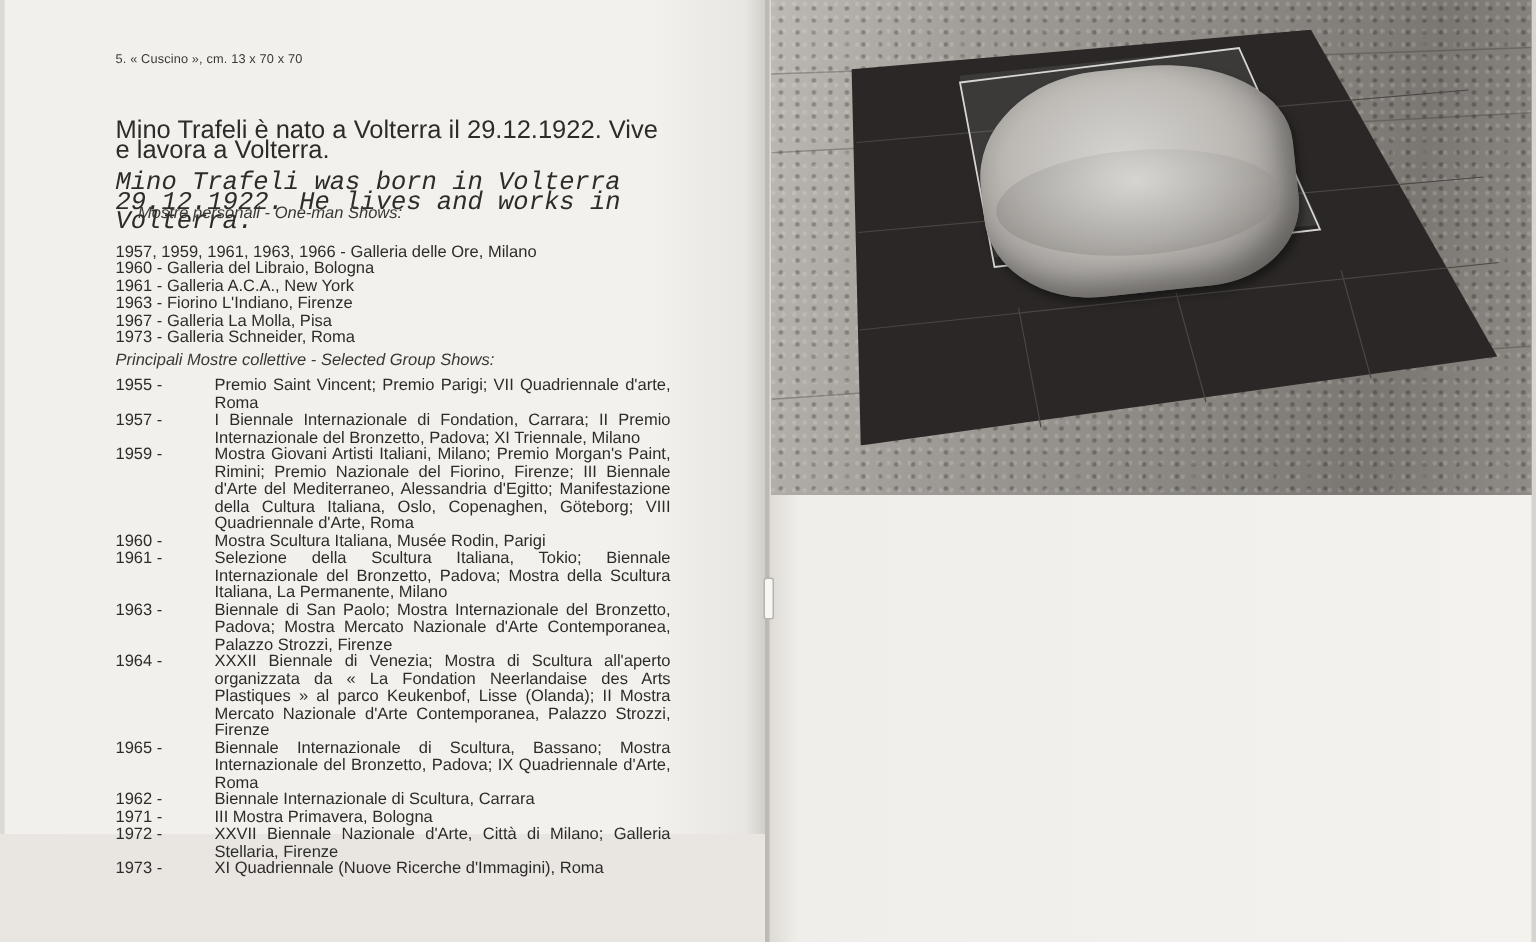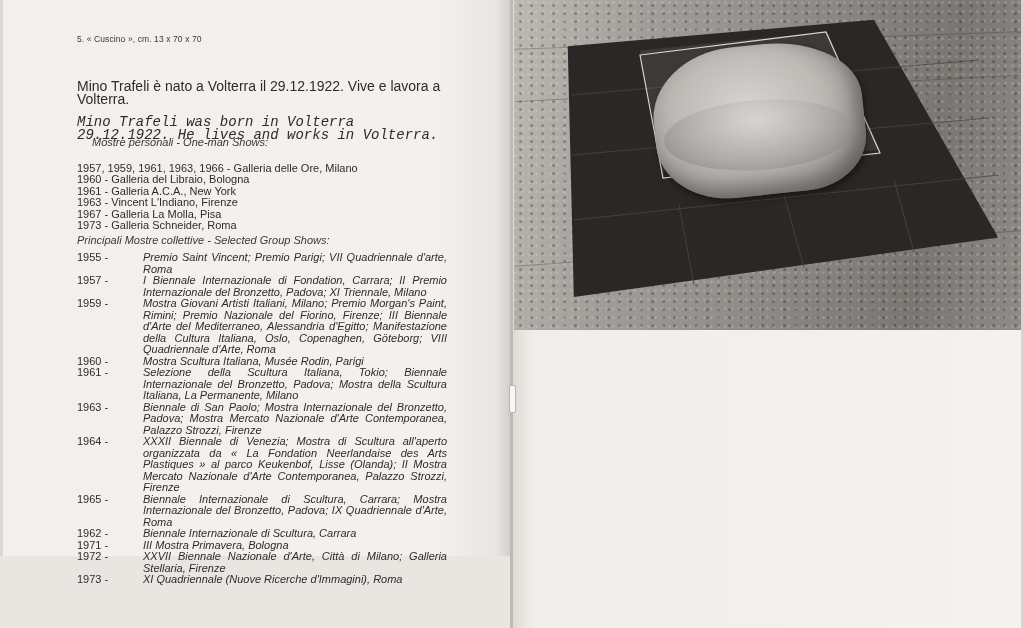--- a/index.html
+++ b/index.html
@@ -31,41 +31,41 @@
   .stitch {
     position: absolute; left: 509px; width: 5px; background: #f8f7f4;
     border: 1px solid #b8b4ae; border-radius: 2px;
   }
   .caption {
     position: absolute; left: 74px; top: 34px;
     font-size: 8.5px; letter-spacing: 0.1px; color: #3a3835;
   }
   .bio {
     position: absolute; left: 74px; top: 80px; width: 364px;
-    font-size: 14px; line-height: 13px;
+    font-size: 17px; line-height: 13px;
   }
   .bio p { margin: 0; }
   .bio .it { font-style: italic; margin-top: 10px; font-family: Liberation Mono, monospace; }
   .section-title {
     position: absolute; left: 74px; width: 380px;
     font-size: 11px; font-style: italic; color: #3a3835;
   }
   .one-man {
     position: absolute; left: 74px; top: 163px; width: 380px;
     font-size: 11px; line-height: 11.4px;
   }
   .row { display: flex; }
   .row .yr { flex: 0 0 auto; white-space: pre; }
   .row .txt { flex: 1 1 auto; }
   .group {
     position: absolute; left: 74px; top: 252px; width: 370px;
     font-size: 11px; line-height: 11.5px;
   }
   .group .row .yr { width: 66px; }
-  .group .txt { text-align: justify; font-style: italic; }
+  .group .txt { text-align: justify; }
   .one-man .row .yr { width: auto; }
 
   .photo {
     position: absolute; left: 514px; top: 0; width: 507px; height: 330px;
     background: #7d7b77; overflow: hidden;
   }
   .floor {
     position: absolute; inset: 0;
     background:
       radial-gradient(circle at 20% 30%, rgba(255,255,255,0.15) 0 1px, transparent 2px) 0 0/7px 9px,
@@ -124,21 +124,21 @@
           <span class="txt">Galleria del Libraio, Bologna</span>
         </div>
       <div class="row">
           <span class="yr">1961</span>
           <span class="yr"> - </span>
           <span class="txt">Galleria A.C.A., New York</span>
         </div>
       <div class="row">
           <span class="yr">1963</span>
           <span class="yr"> - </span>
-          <span class="txt">Vincent L'Indiano, Firenze</span>
+          <span class="txt">Fiorino L'Indiano, Firenze</span>
         </div>
       <div class="row">
           <span class="yr">1967</span>
           <span class="yr"> - </span>
           <span class="txt">Galleria La Molla, Pisa</span>
         </div>
       <div class="row">
           <span class="yr">1973</span>
           <span class="yr"> - </span>
           <span class="txt">Galleria Schneider, Roma</span>
@@ -170,21 +170,21 @@
         <div class="row">
           <span class="yr"><span class="yr">1963</span><span class="dash" style="white-space: pre;"> - </span></span>
           <span class="txt">Biennale di San Paolo; Mostra Internazionale del Bronzetto, Padova; Mostra Mercato Nazionale d'Arte Contemporanea, Palazzo Strozzi, Firenze</span>
         </div>
         <div class="row">
           <span class="yr"><span class="yr">1964</span><span class="dash" style="white-space: pre;"> - </span></span>
           <span class="txt">XXXII Biennale di Venezia; Mostra di Scultura all'aperto organizzata da « La Fondation Neerlandaise des Arts Plastiques » al parco Keukenbof, Lisse (Olanda); II Mostra Mercato Nazionale d'Arte Contemporanea, Palazzo Strozzi, Firenze</span>
         </div>
         <div class="row">
           <span class="yr"><span class="yr">1965</span><span class="dash" style="white-space: pre;"> - </span></span>
-          <span class="txt">Biennale Internazionale di Scultura, Carrara; Mostra Internazionale del Bronzetto, Padova; IX Quadriennale d'Arte, Roma</span>
+          <span class="txt">Biennale Internazionale di Scultura, Bassano; Mostra Internazionale del Bronzetto, Padova; IX Quadriennale d'Arte, Roma</span>
         </div>
         <div class="row">
           <span class="yr"><span class="yr">1962</span><span class="dash" style="white-space: pre;"> - </span></span>
           <span class="txt">Biennale Internazionale di Scultura, Carrara</span>
         </div>
         <div class="row">
           <span class="yr"><span class="yr">1971</span><span class="dash" style="white-space: pre;"> - </span></span>
           <span class="txt">III Mostra Primavera, Bologna</span>
         </div>
         <div class="row">

